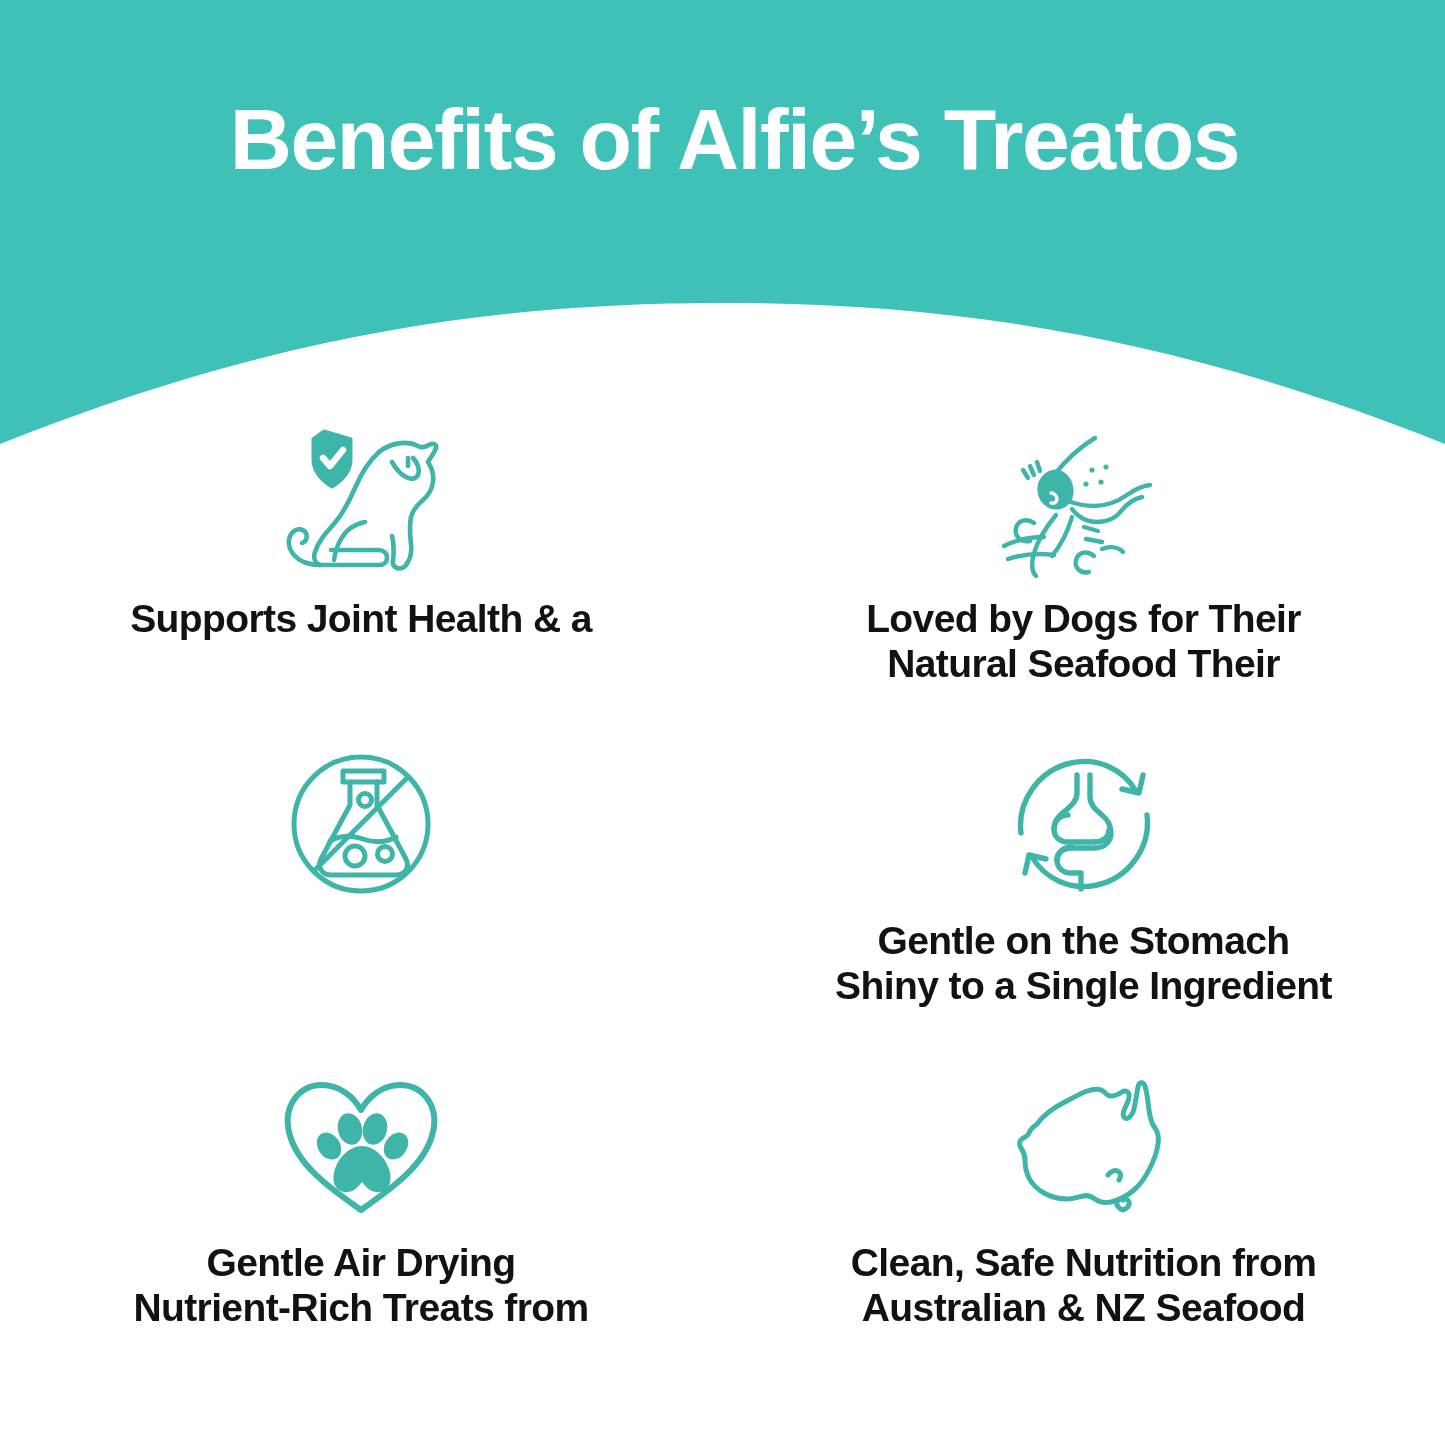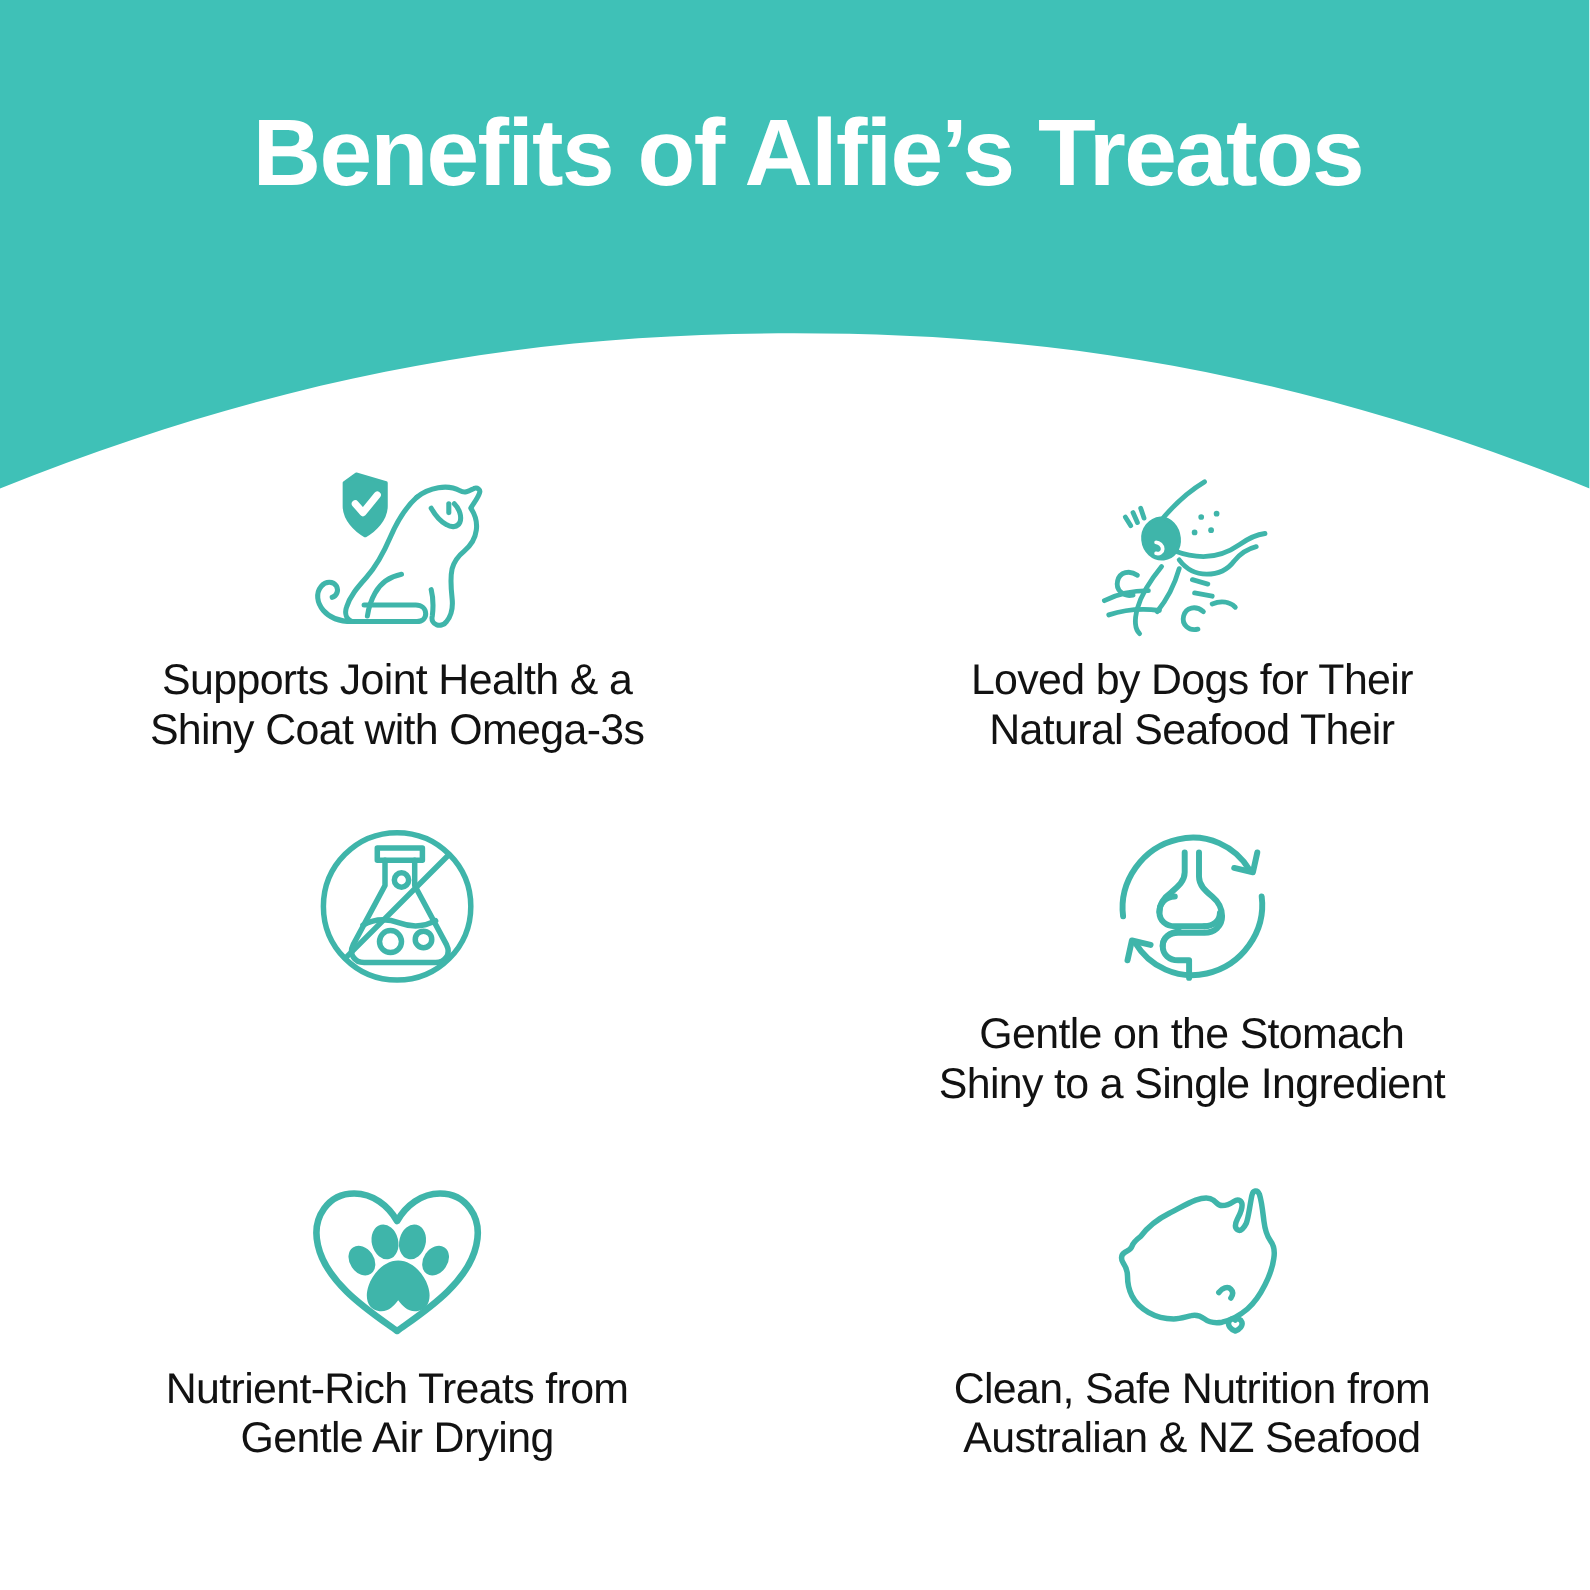--- a/index.html
+++ b/index.html
@@ -83,21 +83,21 @@
   }
   .benefit-icon svg {
     display: block;
     overflow: visible;
   }
 
   .benefit-text {
     text-align: center;
     color: #121212;
     font-family: "Liberation Sans", sans-serif;
-    font-weight: normal;
+    font-weight: bold;
     font-size: 39px;
     line-height: 1.16;
     letter-spacing: -0.6px;
     max-width: 660px;
   }
   .benefit-text .line {
     display: block;
     white-space: nowrap;
   }
 </style>
@@ -135,21 +135,20 @@
           <path d="M131 40 C135 47 139 52 145 55 C150 58 155 57 157 53 C159 48 157 41 152 36"></path>
 
           <path d="M147 36 L147 44"></path>
 
           <path d="M63 9 L90 17 L90 38 C90 50 80 60 71 65 C62 60 52 50 52 38 L52 17 Z" fill="#3FB5AA" stroke="#3FB5AA" stroke-width="3"></path>
           <path d="M62 36 L69 44 L82 28" stroke="#FFFFFF" stroke-width="6.5" fill="none"></path>
         </svg>
       </div>
       <div class="benefit-text">
         <span class="line">Supports Joint Health &amp; a</span>
-        <span class="line">Shiny Coat with Omega-3s</span>
       </div>
     </div>
 
     <div class="benefit-cell">
       <div class="benefit-icon">
         <svg width="180" height="150" viewBox="0 0 180 150" fill="none" stroke="#3FB5AA" stroke-width="4.4" stroke-linecap="round" stroke-linejoin="round">
 
           <path d="M60 48 C72 33 86 20 101 11"></path>
 
           <path d="M61 44 C70 44 77 52 78 62 C79 72 73 80 64 81 C54 82 46 74 45 64 C44 54 51 45 61 44 Z" fill="#3FB5AA" stroke="#3FB5AA" stroke-width="3"></path>
@@ -242,22 +241,22 @@
             <ellipse cx="94" cy="55" rx="12" ry="16" transform="rotate(14 94 55)"></ellipse>
             <ellipse cx="48" cy="72" rx="11" ry="14.5" transform="rotate(-34 48 72)"></ellipse>
             <ellipse cx="115" cy="72" rx="11" ry="14.5" transform="rotate(34 115 72)"></ellipse>
             <path d="M81 72 C93 72 104 83 108 95 C112 107 108 117 98 118
                      C90 119 85 113 81 108 C77 113 72 119 64 118
                      C54 117 50 107 54 95 C58 83 69 72 81 72 Z"></path>
           </g>
         </svg>
       </div>
       <div class="benefit-text">
+        <span class="line">Gentle Air Drying</span>
         <span class="line">Nutrient-Rich Treats from</span>
-        <span class="line">Gentle Air Drying</span>
       </div>
     </div>
 
     <div class="benefit-cell">
       <div class="benefit-icon">
         <svg width="170" height="148" viewBox="0 0 170 148" fill="none" stroke="#3FB5AA" stroke-width="5" stroke-linecap="round" stroke-linejoin="round">
           <path d="M38 52 C44 44 54 36 64 31 C72 27 80 22 88 19
                    C94 17 100 16 104 19 C107 21 108 24 112 24
                    C116 24 120 22 123 20 C126 18 129 19 130 22
                    C131 27 128 32 126 36 C124 40 123 44 126 46

